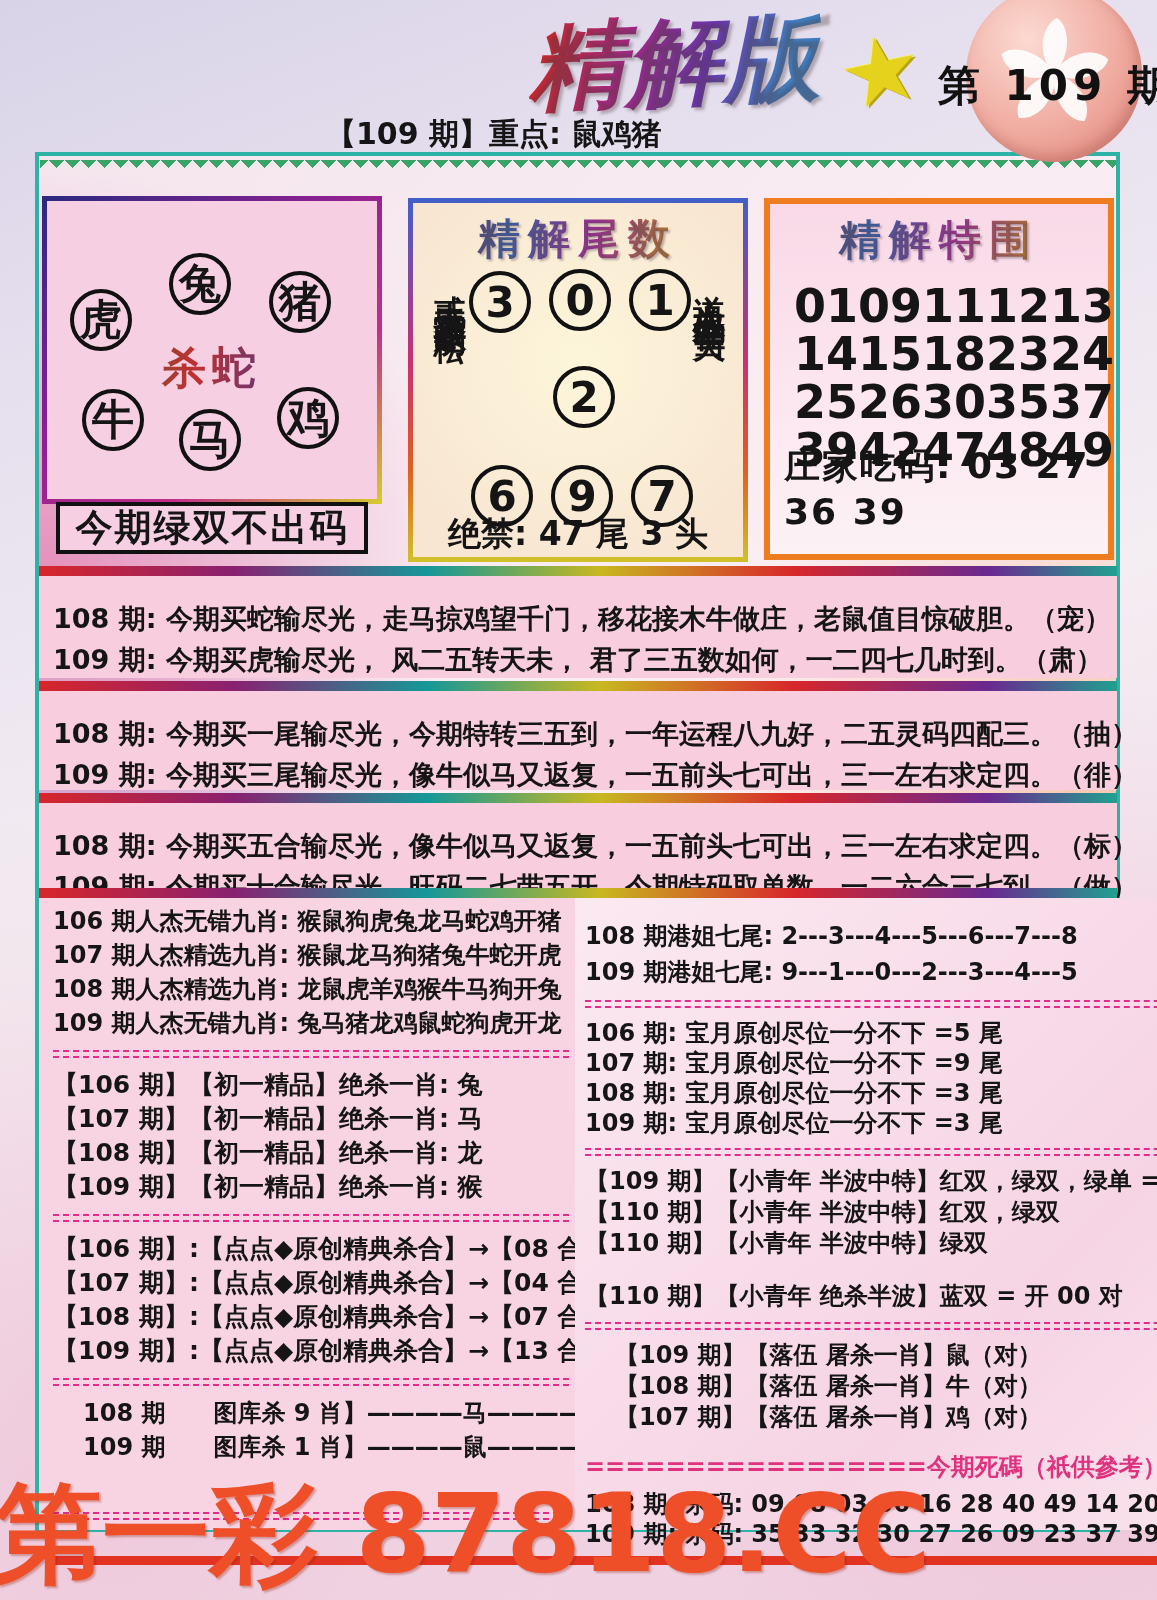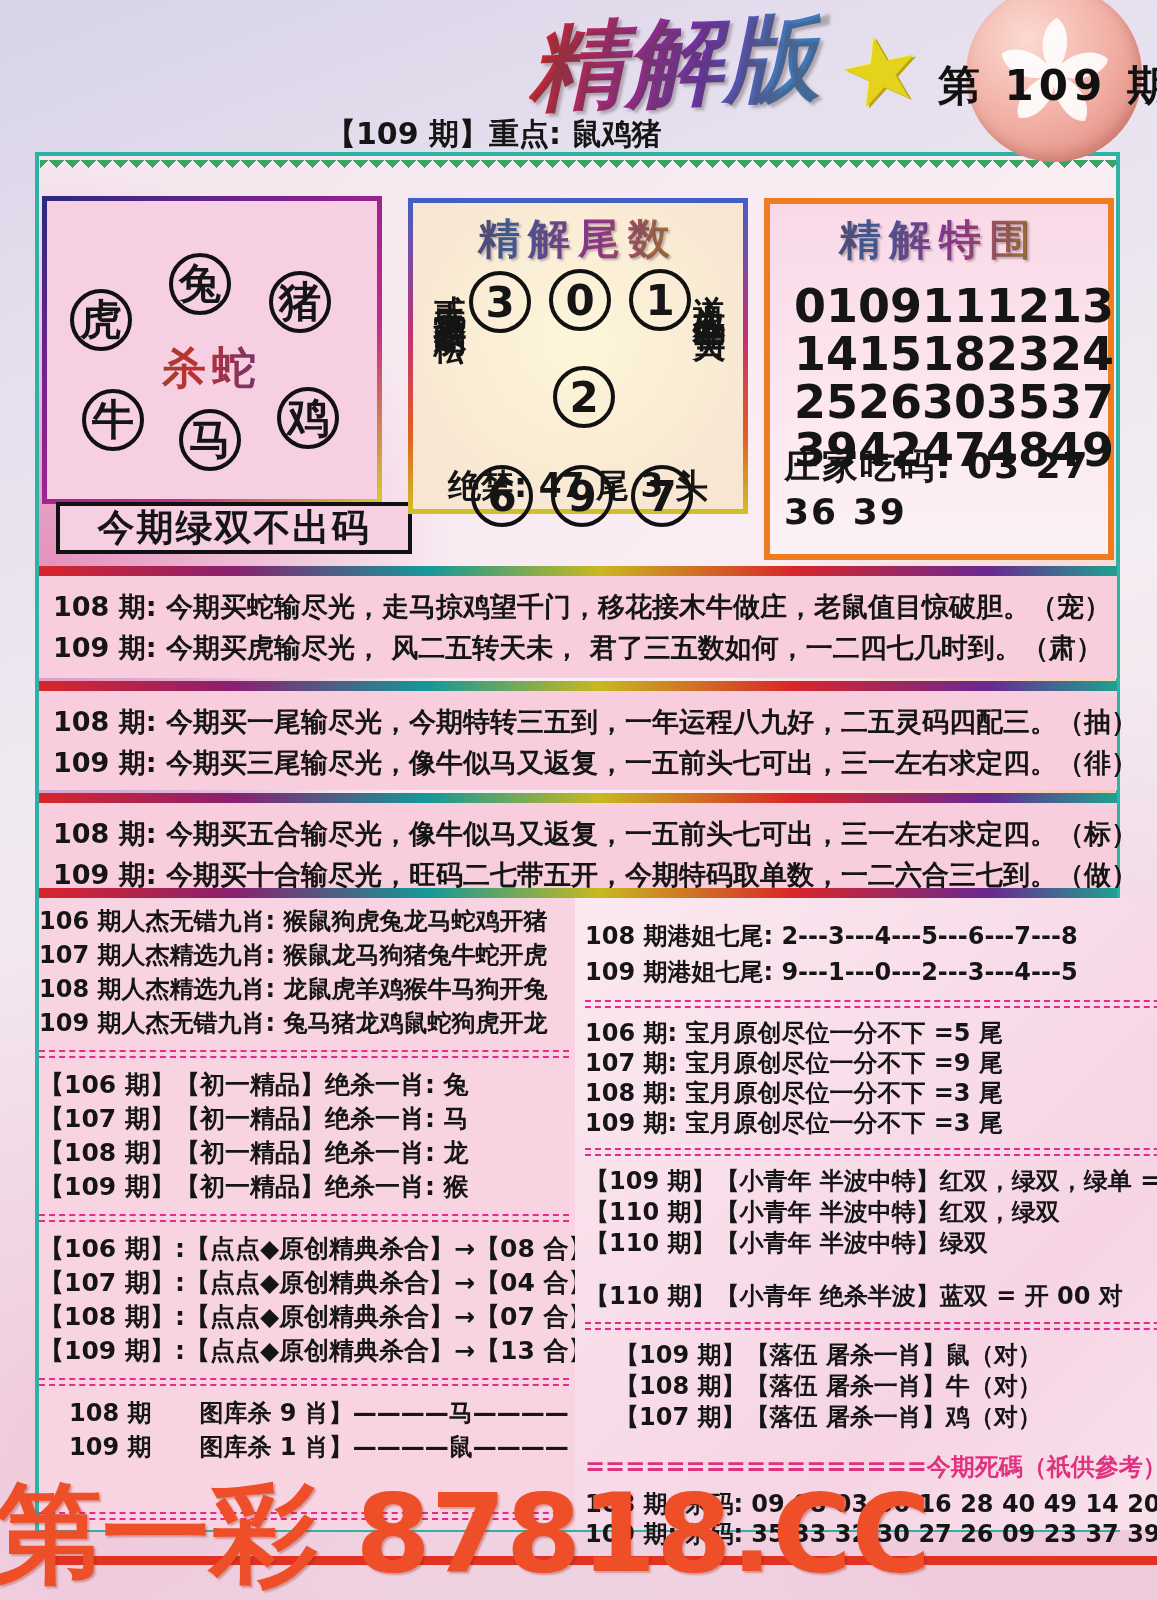--- a/index.html
+++ b/index.html
@@ -57,21 +57,21 @@
       linear-gradient(225deg,#3aa467 25%,transparent 25%) 0 0/16px 16px;
   }
   
   .gbox{position:absolute;box-sizing:border-box;z-index:3;}
   .boxA{
     left:42px;top:196px;width:340px;height:308px;border:5px solid transparent;
     background:linear-gradient(#f7cfe3,#f7cfe3) padding-box,
                linear-gradient(140deg,#2a2a80,#8a2090 40%,#c32d8a 70%,#d6cd2a) border-box;
   }
   .boxB{
-    left:408px;top:198px;width:340px;height:316px;border:5px solid transparent;
+    left:408px;top:198px;width:340px;height:364px;border:5px solid transparent;
     background:radial-gradient(circle at 50% 45%, #fdf6da, #f8e6d2 80%) padding-box,
                linear-gradient(180deg,#4060c8,#c83070 45%,#e06020 75%,#cfc22a) border-box;
   }
   .boxC{
     left:764px;top:198px;width:350px;height:362px;border:6px solid #ee7d22;
     background:linear-gradient(180deg,#f9d9e7,#fdeaf2 70%,#fbf2f5);
   }
   .fancy{
     font-weight:bold;text-align:center;
     background:linear-gradient(100deg,#8a2020,#3a5fa0 30%,#9a3090 55%,#b08020 80%,#456a2a);
@@ -84,41 +84,41 @@
     display:flex;align-items:center;justify-content:center;
     font-size:42px;font-weight:bold;box-sizing:border-box;
   }
   .killsnake{
     position:absolute;left:0;right:0;top:138px;text-align:center;
     font-size:44px;font-weight:bold;letter-spacing:6px;
     background:linear-gradient(95deg,#2a7a30,#c03030 45%,#303a9a 80%);
     -webkit-background-clip:text;background-clip:text;color:transparent;
   }
   .greenbar{
-    position:absolute;left:56px;top:502px;width:356px;height:52px;z-index:3;box-sizing:border-box;
+    position:absolute;left:56px;top:502px;width:312px;height:52px;z-index:3;box-sizing:border-box;
     border:4px solid #111;background:#f7cfe3;display:flex;align-items:center;justify-content:center;
     font-size:37px;font-weight:bold;letter-spacing:2px;
   }
   .vtext{
     position:absolute;top:66px;height:260px;writing-mode:vertical-rl;text-orientation:upright;
     font-size:33px;font-weight:bold;letter-spacing:6px;
   }
   .ban-note{position:absolute;left:0;right:0;bottom:0;text-align:center;font-size:33px;font-weight:bold;}
   .num-grid{padding:18px 24px 0 24px;}
   .num-row{display:flex;justify-content:space-between;font-size:46px;font-weight:bold;line-height:40px;margin-bottom:8px;}
   .banker{position:absolute;left:14px;bottom:22px;font-size:36px;font-weight:bold;letter-spacing:2px;}
   
   .strip{position:absolute;left:39px;width:1078px;height:10px;z-index:3;
     background:linear-gradient(90deg,#d8262a,#8a2070 18%,#159898 36%,#c8b820 52%,#d8262a 70%,#6a2890 88%,#20a090);}
   .vbox{position:absolute;left:39px;width:1078px;background:#f8cede;z-index:3;box-sizing:border-box;
-    padding:10px 0 0 14px;}
+    padding:22px 0 0 14px;}
   .vline{font-size:27px;font-weight:bold;line-height:41px;white-space:nowrap;}
   
   .cols{position:absolute;left:39px;top:898px;width:1078px;height:632px;display:flex;z-index:3;}
-  .colL{width:536px;background:#f8d4e2;padding:6px 6px 0 0;box-sizing:border-box;}
+  .colL{width:536px;background:#f8d4e2;padding:6px 6px 0 14px;box-sizing:border-box;}
   .coldiv{width:5px;background:#2db3a6;}
   .colR{flex:1;background:linear-gradient(135deg,#fbe9f1,#f6d4e4 55%,#fbeef3);padding:6px 6px 0 10px;box-sizing:border-box;}
   .l1{font-size:24px;font-weight:bold;line-height:34px;white-space:nowrap;}
   .l2{font-size:25px;font-weight:bold;line-height:34px;white-space:nowrap;}
   .r1{font-size:24px;font-weight:bold;line-height:36px;white-space:nowrap;}
   .r2{font-size:24px;font-weight:bold;line-height:30px;white-space:nowrap;}
   .r3{font-size:24px;font-weight:bold;line-height:31px;white-space:nowrap;}
   .indent{padding-left:30px;}
   .sep{border-top:2px dashed #e42a8c;border-bottom:2px dashed #e42a8c;height:4px;margin:10px 0;}
   .deadhead{font-size:24px;font-weight:bold;color:#e0317e;margin-top:18px;white-space:nowrap;}

